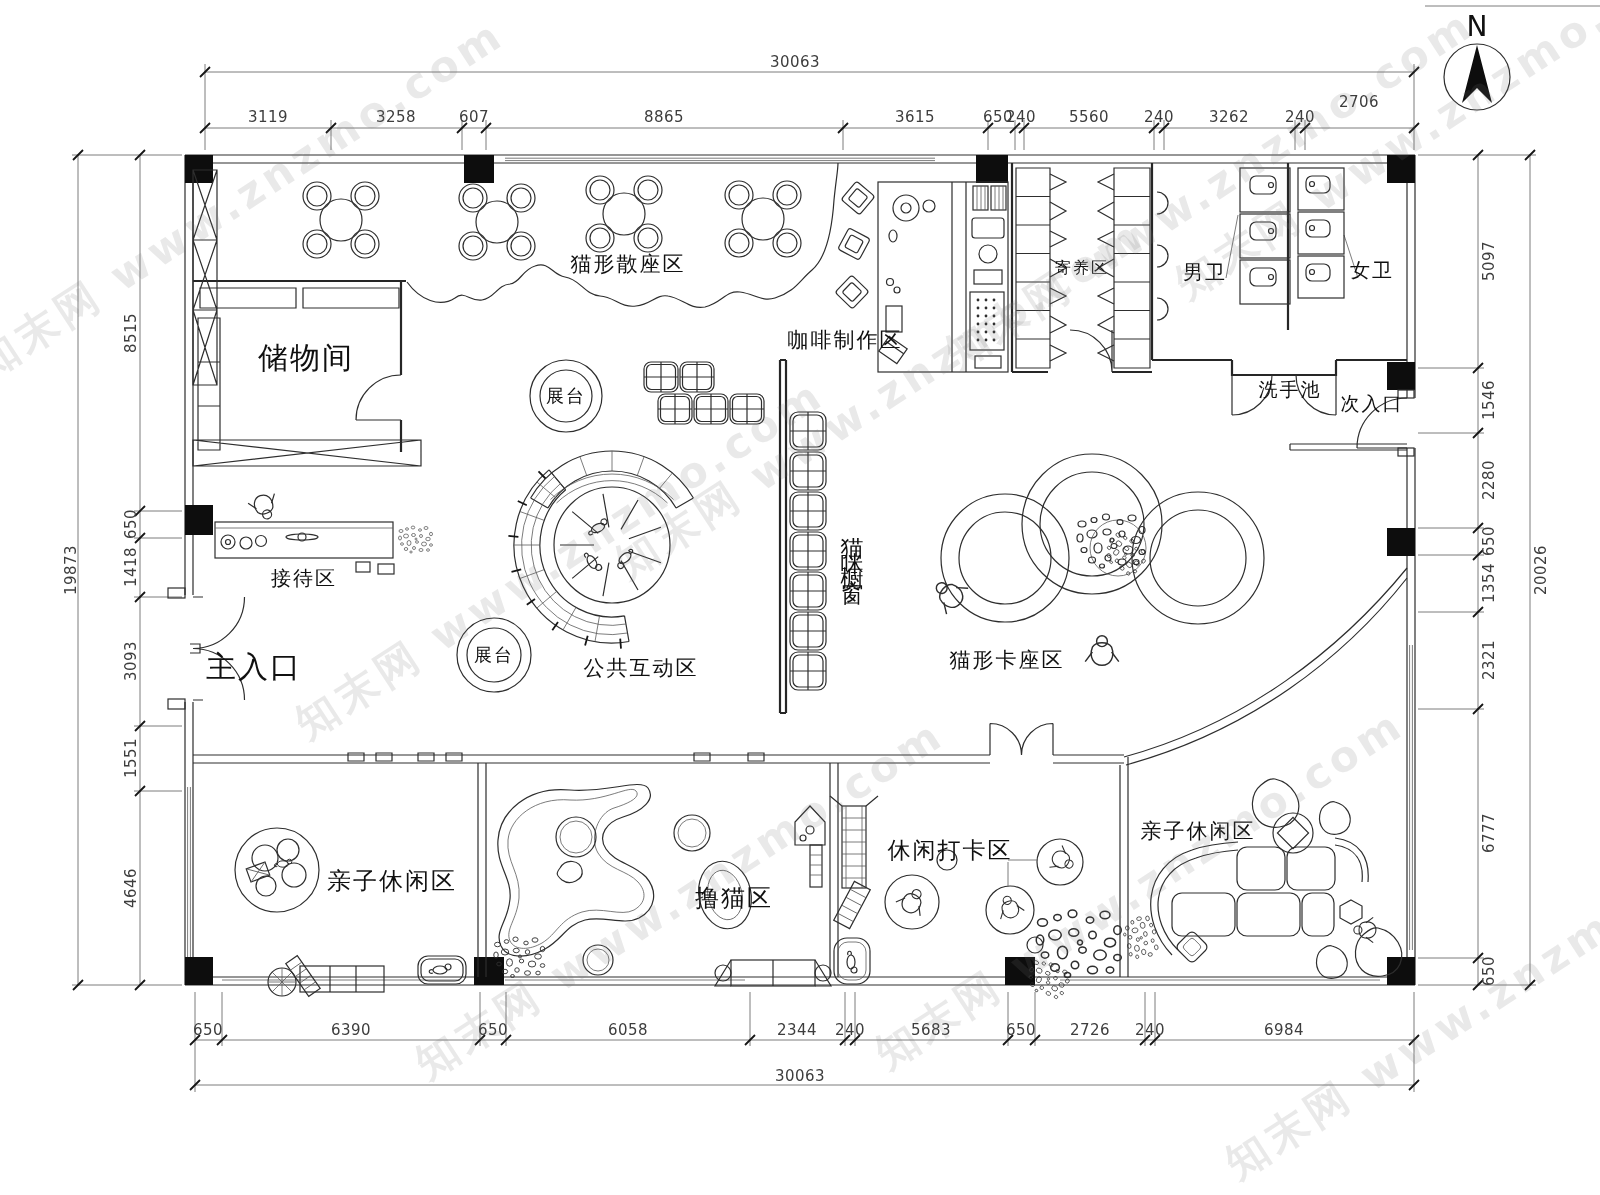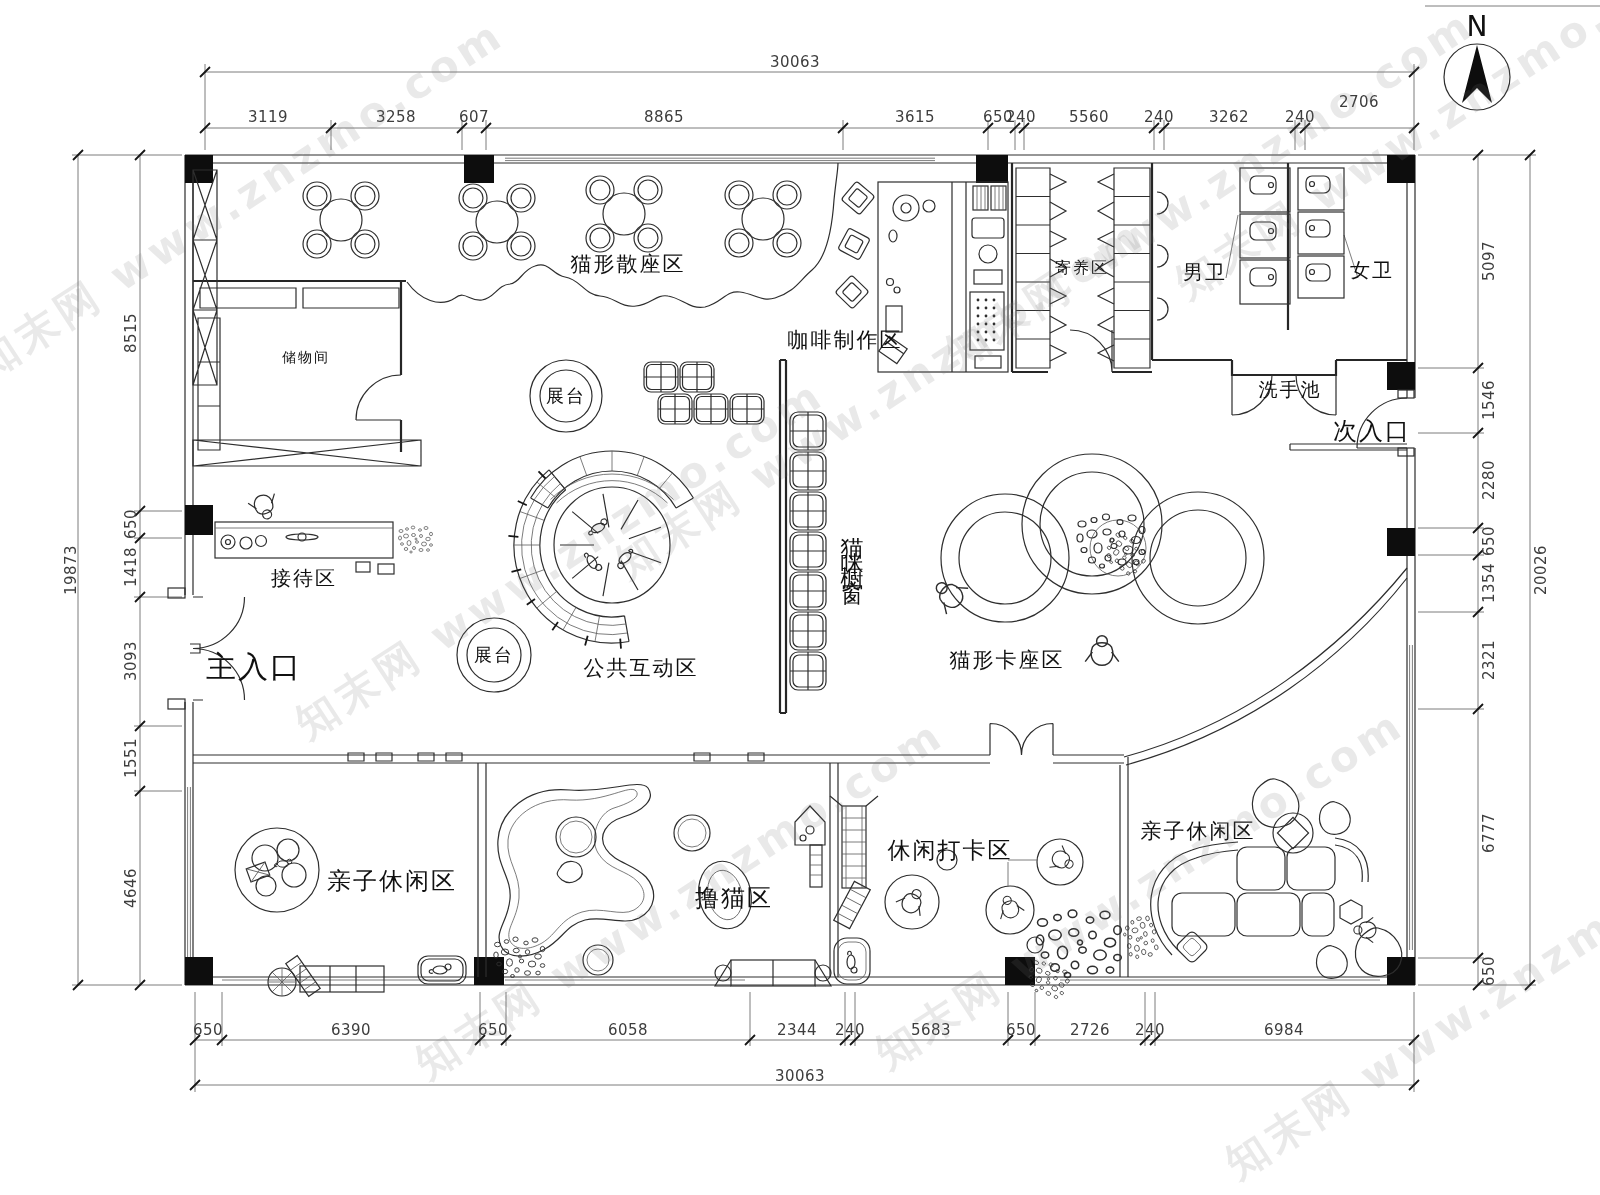--- a/index.html
+++ b/index.html
@@ -482,28 +482,28 @@
     <use href="#pebbles" transform="translate(1140,938) scale(0.6) rotate(80)"></use>
   </g>
 
   <g>
     <path class="thin" d="M1425,6 H1600"></path>
     <circle class="ln" cx="1477" cy="77" r="33" stroke-width="1.6"></circle>
     <polygon class="blk" points="1477,45 1462,103 1477,88 1492,103"></polygon>
   </g>
 </svg>
 
-<div class="room" style="left:306px;top:358px;font-size:14px">储物间</div>
+<div class="room" style="left:306px;top:358px;font-size:30px">储物间</div>
 <div class="room" style="left:628px;top:264px">猫形散座区</div>
 <div class="room" style="left:845px;top:340px">咖啡制作区</div>
 <div class="room" style="left:1082px;top:268px;font-size:16px">寄养区</div>
 <div class="room" style="left:1205px;top:272px;font-size:20px">男卫</div>
 <div class="room" style="left:1372px;top:270px;font-size:20px">女卫</div>
 <div class="room" style="left:1290px;top:390px;font-size:19px">洗手池</div>
-<div class="room" style="left:1372px;top:431px;font-size:24px">次入口</div>
+<div class="room" style="left:1372px;top:404px;font-size:19px">次入口</div>
 <div class="room" style="left:566px;top:396px;font-size:18px">展台</div>
 <div class="room" style="left:494px;top:655px;font-size:18px">展台</div>
 <div class="roomv" style="left:852px;top:548px">猫咪橱窗</div>
 <div class="room" style="left:304px;top:578px;font-size:20px">接待区</div>
 <div class="room" style="left:254px;top:667px;font-size:30px">主入口</div>
 <div class="room" style="left:641px;top:668px">公共互动区</div>
 <div class="room" style="left:1007px;top:660px">猫形卡座区</div>
 <div class="room" style="left:392px;top:881px;font-size:24px">亲子休闲区</div>
 <div class="room" style="left:734px;top:898px;font-size:24px">撸猫区</div>
 <div class="room" style="left:950px;top:850px;font-size:23px">休闲打卡区</div>

